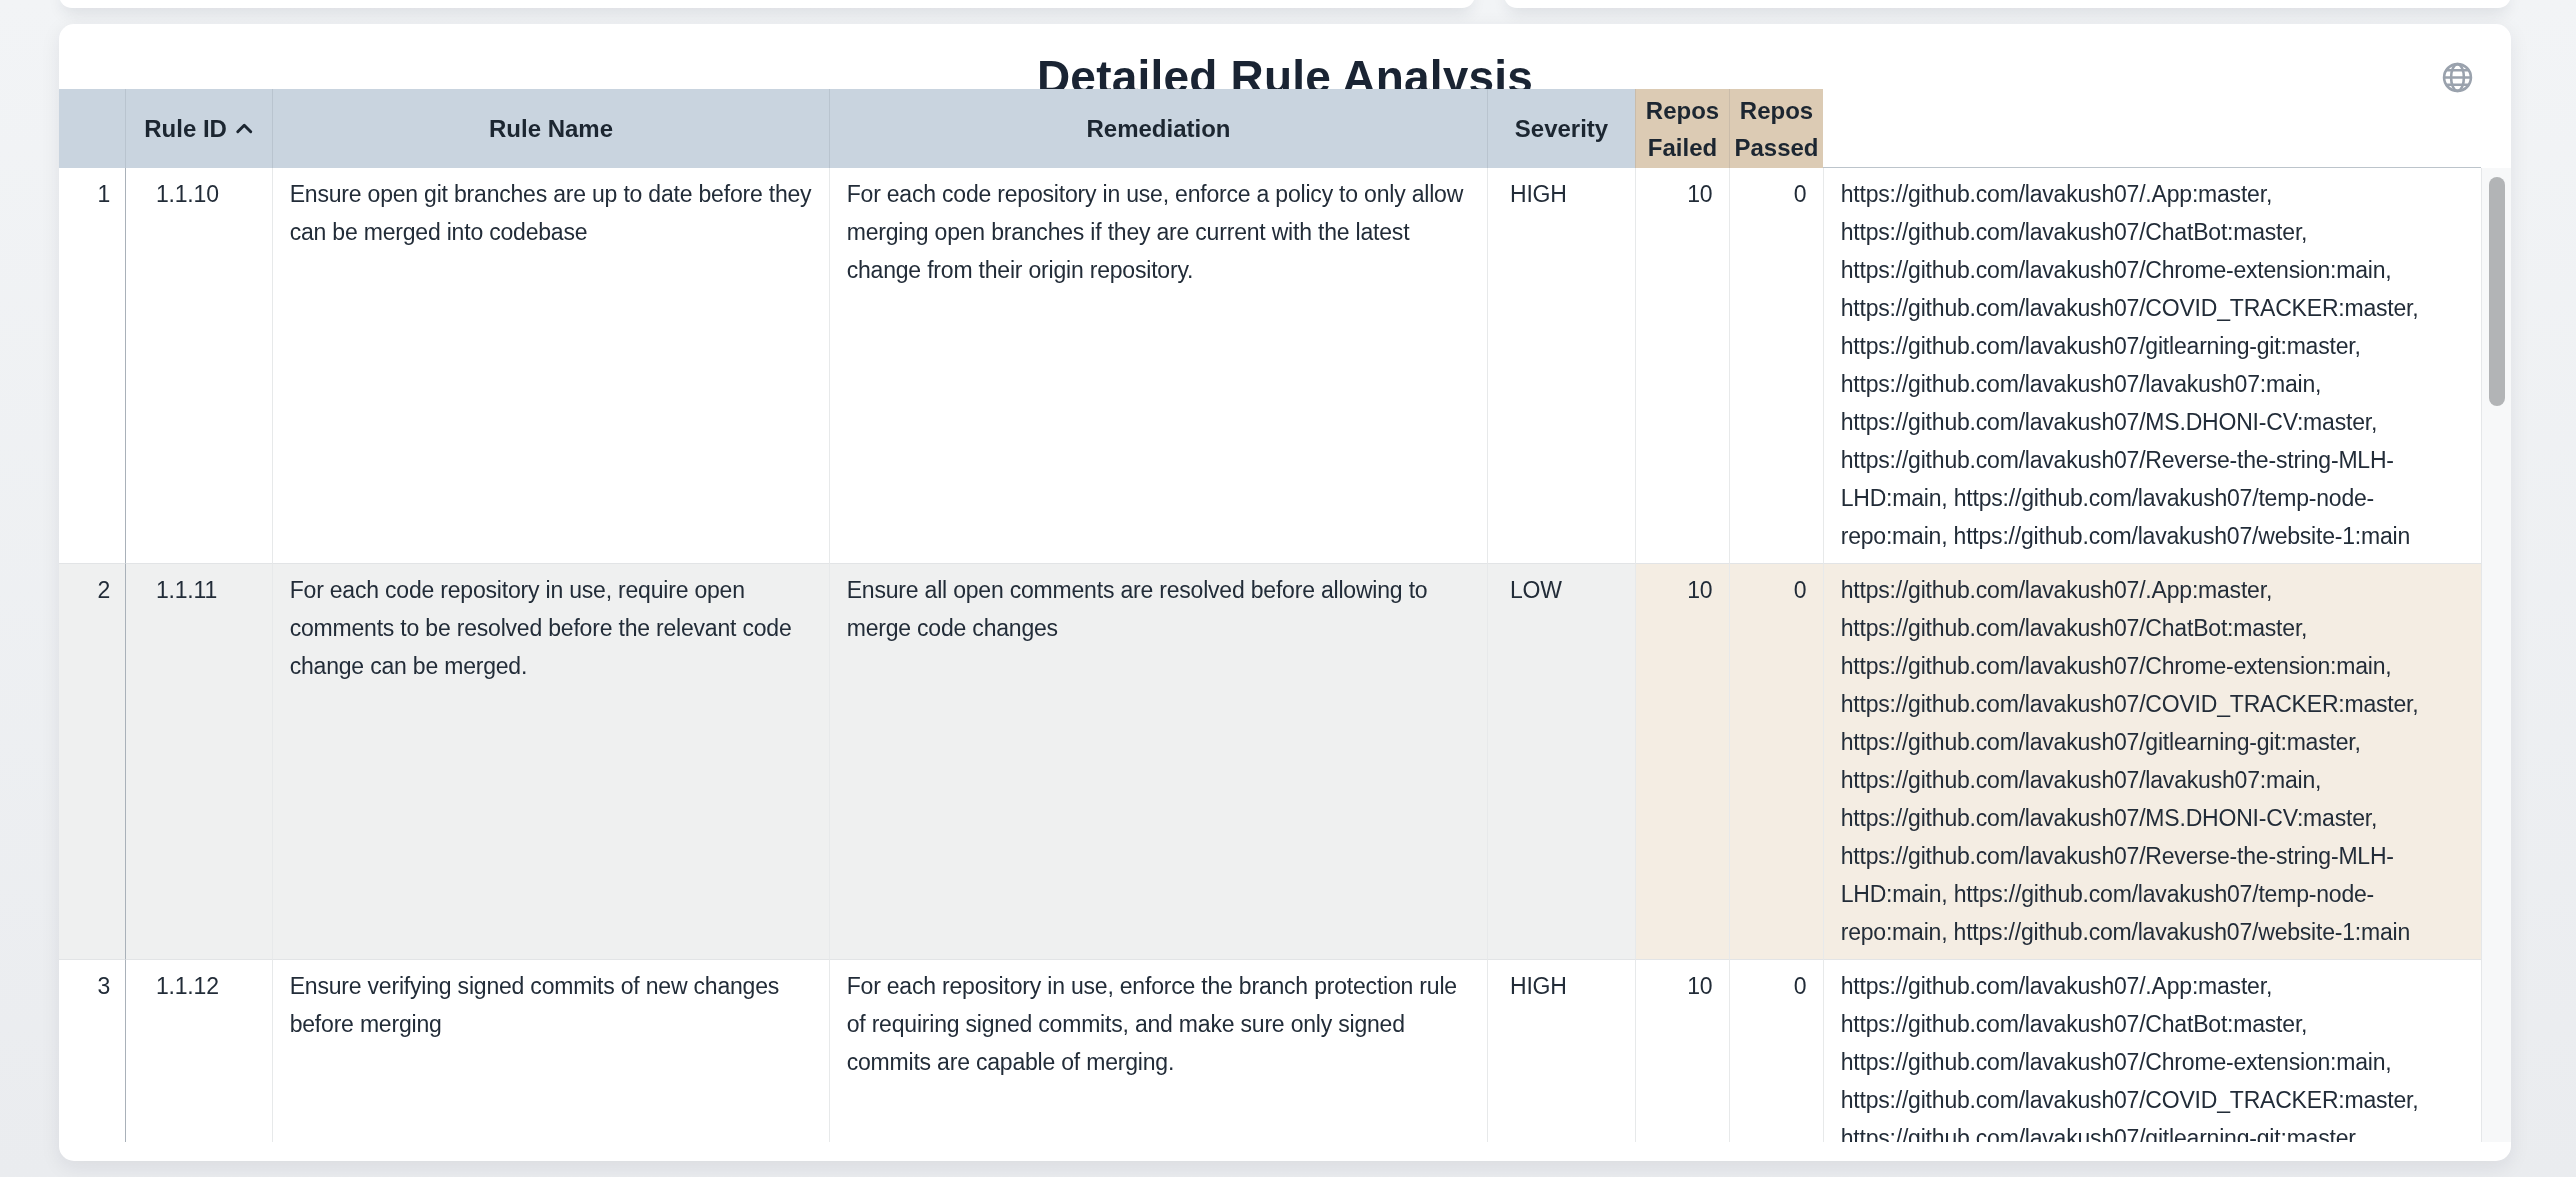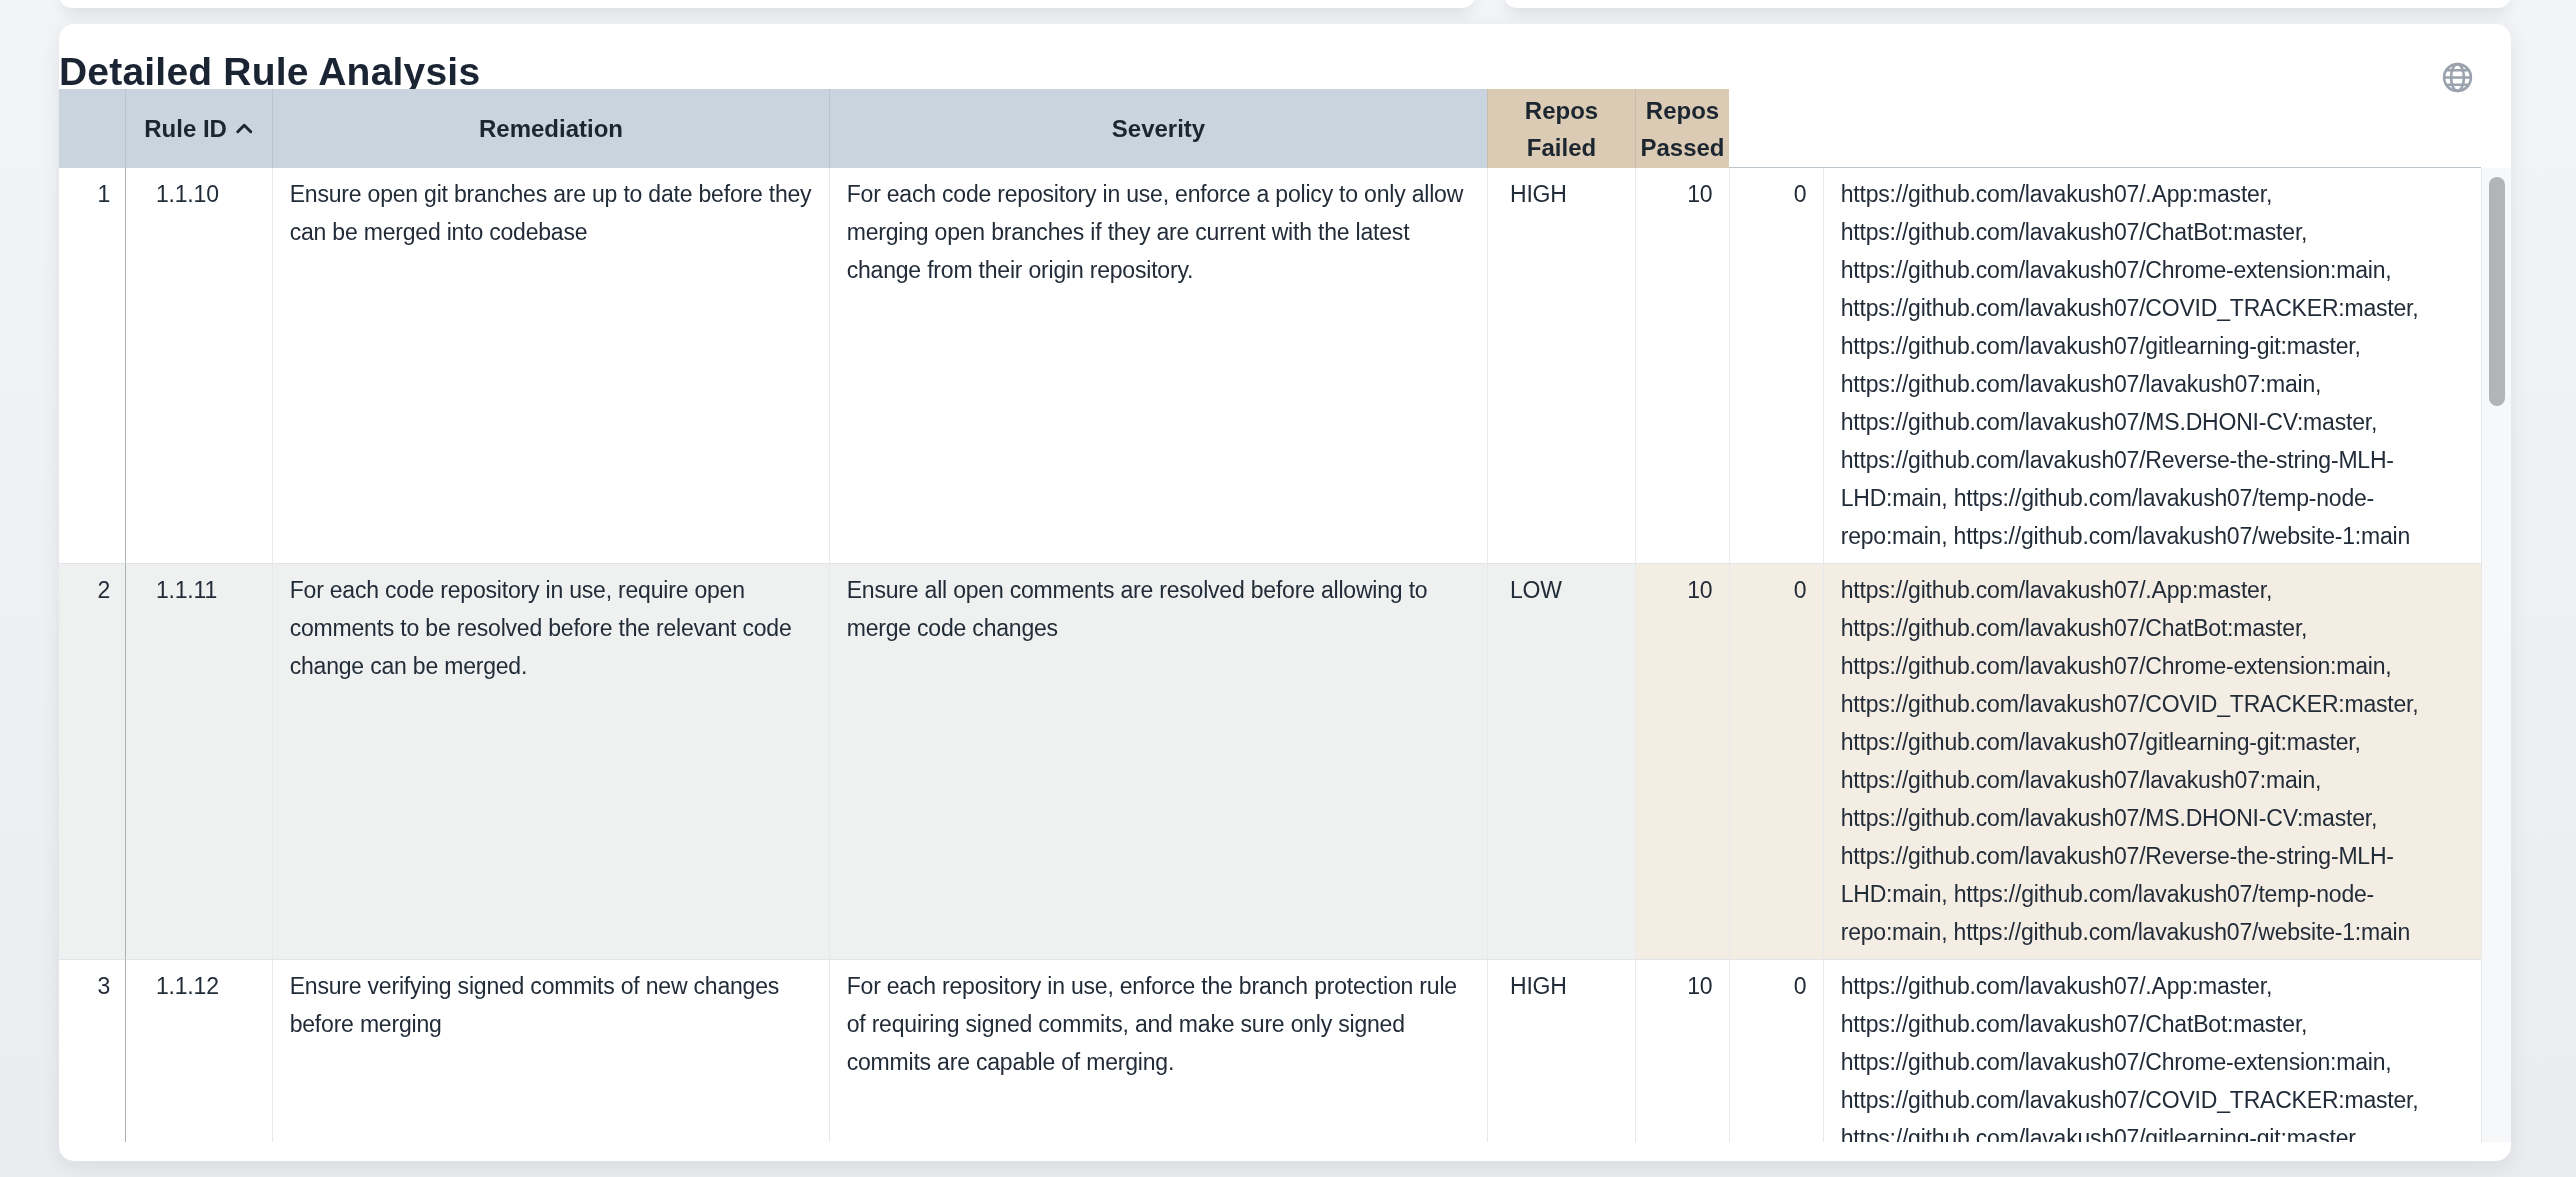--- a/index.html
+++ b/index.html
@@ -20,21 +20,21 @@
   .stub-left  { left:59px;  width:1416px; }
   .stub-right { left:1504px; width:1007px; }
 
   
   .card {
     position:absolute; left:59px; top:24px; width:2452px; height:1137px;
     background:#ffffff; border-radius:15px; overflow:hidden;
     box-shadow:0 5.6px 20.4px rgba(20,30,50,0.08);
   }
   .card-title {
-    margin-top:26px; font-size:39px; font-weight:700;
+    text-align:center; margin-top:26px; font-size:46px; font-weight:700;
     color:#1a2433; letter-spacing:0.2px;
   }
   .globe-btn {
     position:absolute; top:35px; right:35px; width:37px; height:37px;
     display:flex; align-items:center; justify-content:center; cursor:pointer;
   }
 
   
   .tbl { position:absolute; left:0; top:65px; width:2452px; }
   .grid-row {
@@ -114,20 +114,23 @@
         </div>
       <div class="th">
         <span>Rule ID</span>
         <span class="caret">
           <svg width="18.5" height="13" viewBox="0 0 20 14" fill="none" stroke="#1c2631" stroke-width="3.2" stroke-linecap="round" stroke-linejoin="round">
             <polyline points="3,10.5 10,3.5 17,10.5"></polyline>
           </svg>
         </span>
       </div>
       <div class="th">
+          <span>Rule Name</span>
+        </div>
+      <div class="th">
           <span>Remediation</span>
         </div>
       <div class="th">
           <span>Severity</span>
         </div>
       <div class="th tan">
           <span>Repos Failed</span>
         </div>
       <div class="th tan">
           <span>Repos Passed</span>

